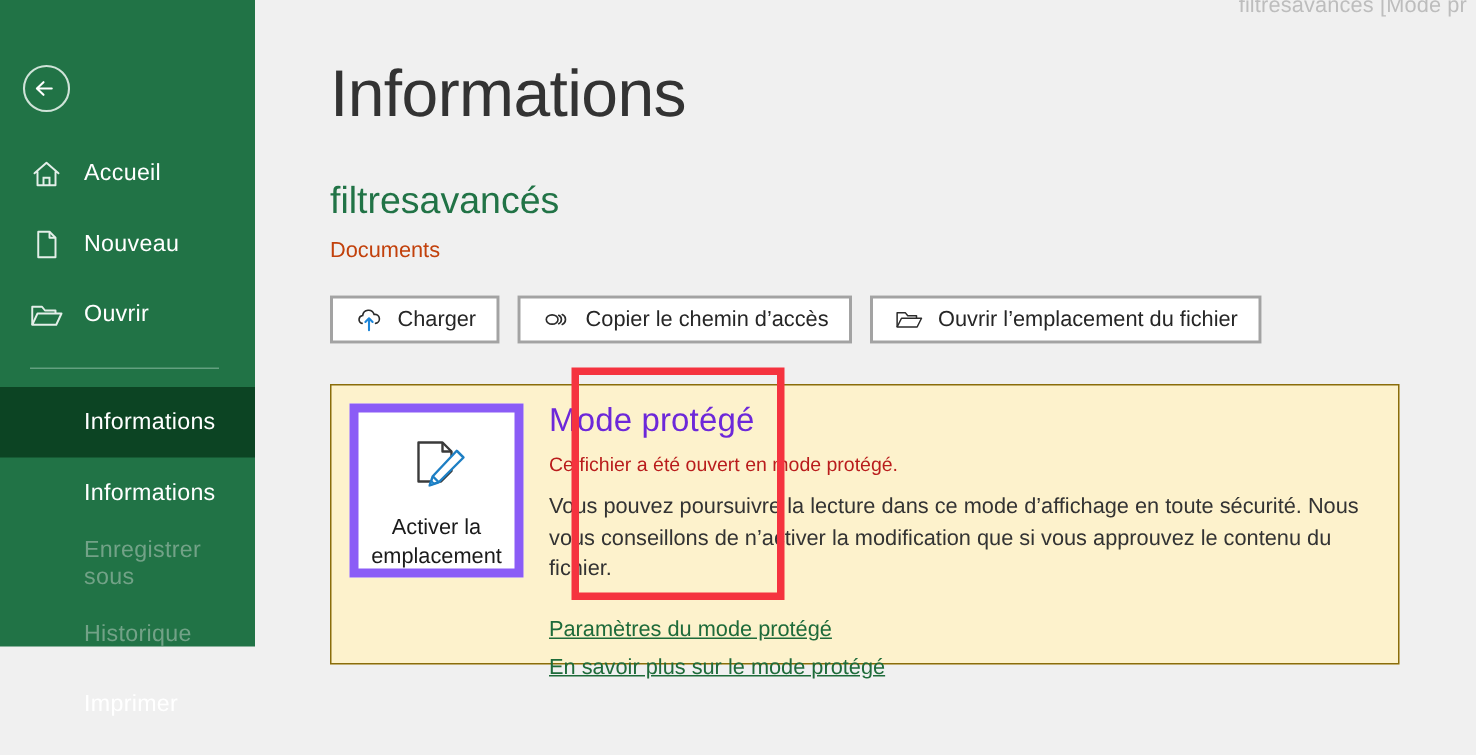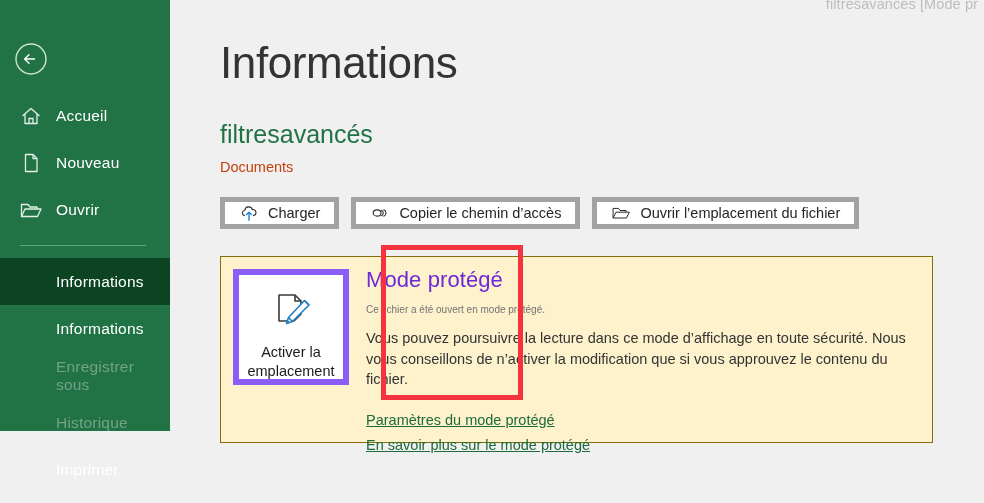--- a/index.html
+++ b/index.html
@@ -69,21 +69,21 @@
     position: absolute; left: 50px; top: 159px;
     font-size: 14.5px; color: #c2410c;
   }
 
   
   .actions {
     position: absolute; left: 50px; top: 197px;
     display: flex; gap: 12px;
   }
   .act-btn {
-    height: 32px; background: #ffffff; border: 5px solid #a3a3a3;
+    height: 32px; background: #ffffff; border: 2px solid #a3a3a3;
     display: flex; align-items: center; padding: 0 14px;
     font-size: 14.5px; color: #262626; cursor: pointer; white-space: nowrap;
   }
   .act-btn .bico {
     width: 20px; height: 20px; margin-right: 9px;
     display: flex; align-items: center; justify-content: center;
     flex: 0 0 20px;
   }
 
   
@@ -104,21 +104,21 @@
   .panel-btn .ptxt {
     font-size: 14.5px; color: #1a1a1a; text-align: center;
     line-height: 19px; font-weight: 400;
   }
   .panel-body { position: absolute; left: 145px; top: 10px; right: 14px; }
   .panel-h {
     font-size: 22px; color: #6d28d9; font-weight: 400;
     margin-bottom: 7px; letter-spacing: .1px;
   }
   .panel-p1 {
-    font-size: 10px; color: #737373; margin-bottom: 9px; line-height: 19px;
+    font-size: 13px; color: #b91c1c; margin-bottom: 9px; line-height: 19px;
   }
   .panel-p2 {
     font-size: 14.5px; color: #333333; line-height: 20.5px; margin-bottom: 22px;
   }
   .panel-link {
     display: block; font-size: 14.5px; color: #1e6b3a;
     text-decoration: underline; cursor: pointer; margin-bottom: 9px;
     width: fit-content;
   }
 

